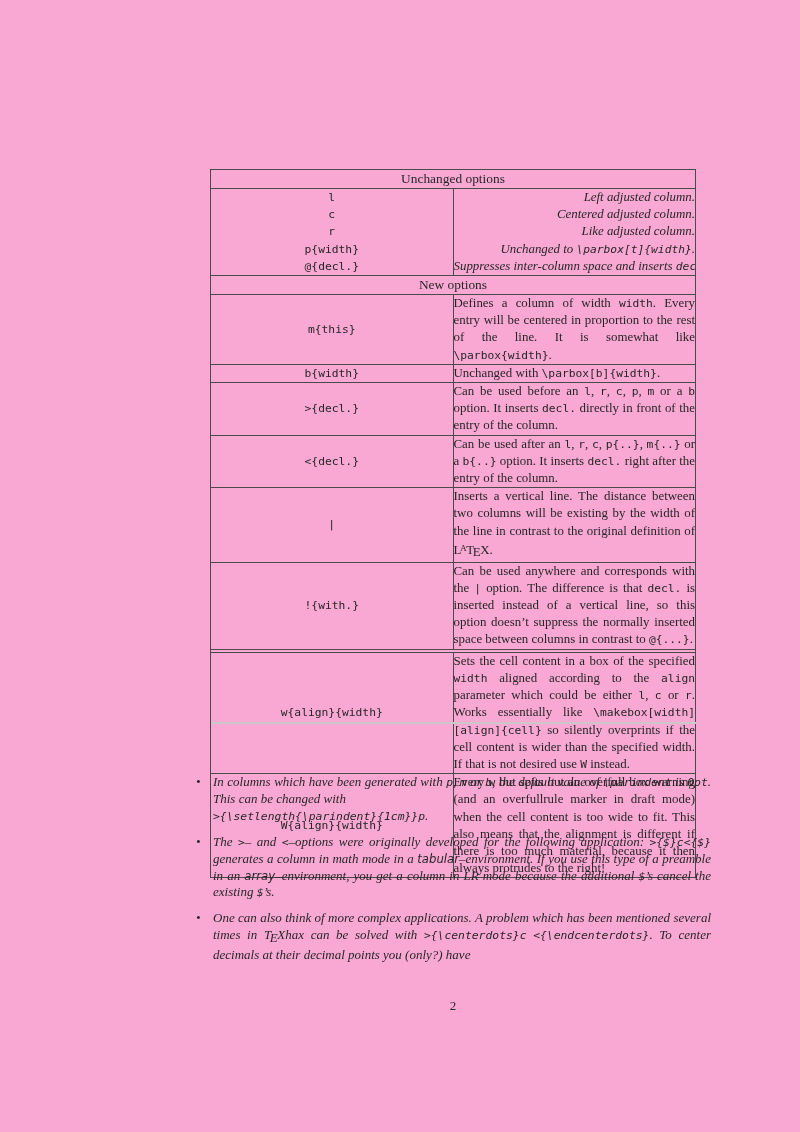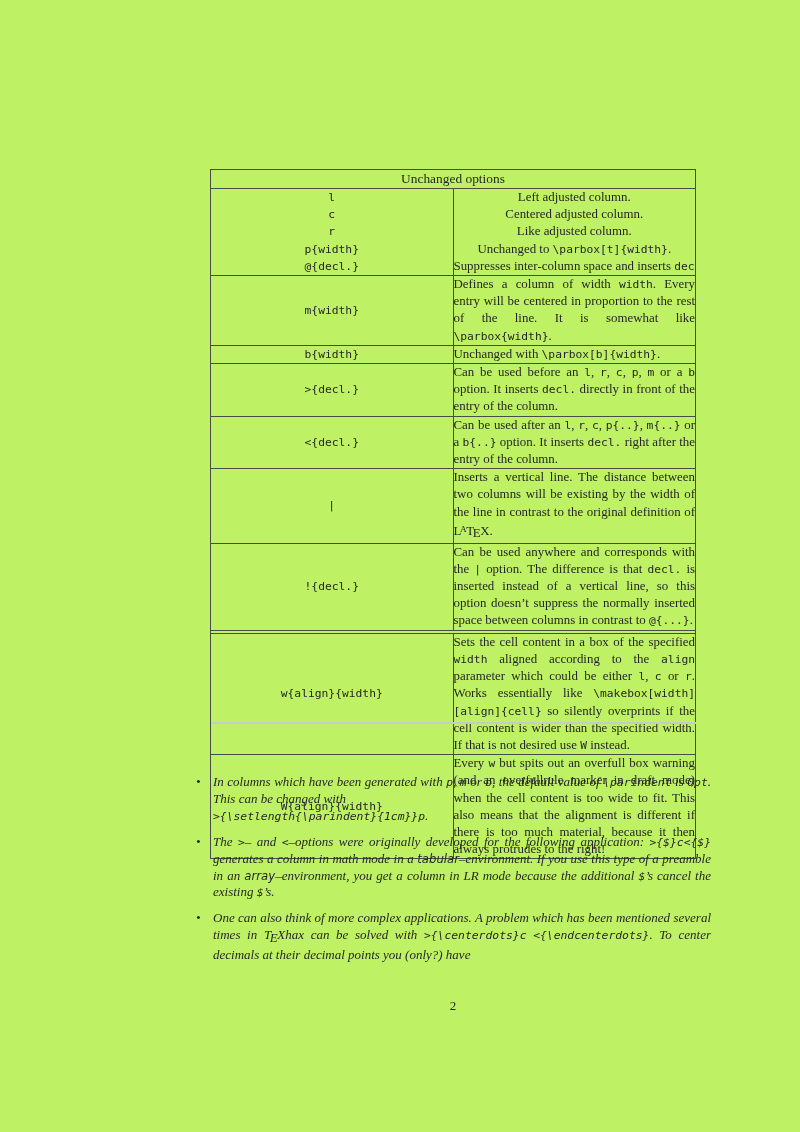--- a/index.html
+++ b/index.html
@@ -1,20 +1,20 @@
 <!DOCTYPE html>
 <html><head>
 <meta charset="utf-8">
 <style>
   html,body { margin:0; padding:0; background:#e8e8e8; }
   .page {
     position:relative;
     width:800px; height:1132px;
     margin:0 auto;
-    background:#bef264;
+    background:#f9a8d4;
     font-family:"Liberation Serif", serif;
     font-size:13px;
     color:#262626;
     overflow:hidden;
   }
   table.opts {
     position:absolute; left:210px; top:169px;
     width:486px;
     border-collapse:collapse;
     table-layout:fixed;
@@ -39,21 +39,21 @@
   }
   .desc-cell {
     width:361px;
     vertical-align:middle;
     text-align:justify;
     padding:1px 6px 2px 11px;
     line-height:17.2px;
     font-size:12.9px;
   }
   .opt-line { line-height:17.2px; }
-  .desc-line { line-height:17.2px; white-space:nowrap; text-align:center; overflow:hidden; }
+  .desc-line { line-height:17.2px; white-space:nowrap; text-align:right; overflow:hidden;font-style:italic; }
   tr.dbl td {
     height:2px;
     padding:0;
     border-top:1px solid #4a4a4a;
     border-bottom:1px solid #4a4a4a;
     border-left:1px solid #4a4a4a;
     border-right:1px solid #4a4a4a;
   }
   .f-rm { }
   .f-tt { font-family:"DejaVu Sans Mono", monospace; font-size:0.875em; }
@@ -118,42 +118,45 @@
         <div class="opt-line">@{decl.}</div>
       </td>
       <td class="desc-cell">
         <div class="desc-line"><span class="f-rm">Left adjusted column.</span></div>
         <div class="desc-line"><span class="f-rm">Centered adjusted column.</span></div>
         <div class="desc-line"><span class="f-rm">Like adjusted column.</span></div>
         <div class="desc-line"><span class="f-rm">Unchanged to </span><span class="f-tt">\parbox[t]{width}</span><span class="f-rm">.</span></div>
         <div class="desc-line"><span class="f-rm">Suppresses inter-column space and inserts </span><span class="f-tt">decl.</span></div>
       </td>
     </tr>
+    <tr class="hdr">
+      <td colspan="2">New options</td>
+    </tr>
     <tr>
-      <td class="opt-cell">m{width}</td>
+      <td class="opt-cell">m{this}</td>
       <td class="desc-cell"><span class="f-rm">Defines a column of width </span><span class="f-tt">width</span><span class="f-rm">. Every entry will be centered in proportion to the rest of the line. It is somewhat like </span><span class="f-tt">\parbox{width}</span><span class="f-rm">.</span></td>
     </tr>
     <tr>
       <td class="opt-cell">b{width}</td>
       <td class="desc-cell"><span class="f-rm">Unchanged with </span><span class="f-tt">\parbox[b]{width}</span><span class="f-rm">.</span></td>
     </tr>
     <tr>
       <td class="opt-cell">&gt;{decl.}</td>
       <td class="desc-cell"><span class="f-rm">Can be used before an </span><span class="f-tt">l</span><span class="f-rm">, </span><span class="f-tt">r</span><span class="f-rm">, </span><span class="f-tt">c</span><span class="f-rm">, </span><span class="f-tt">p</span><span class="f-rm">, </span><span class="f-tt">m</span><span class="f-rm"> or a </span><span class="f-tt">b</span><span class="f-rm"> option. It inserts </span><span class="f-tt">decl.</span><span class="f-rm"> directly in front of the entry of the column.</span></td>
     </tr>
     <tr>
       <td class="opt-cell">&lt;{decl.}</td>
       <td class="desc-cell"><span class="f-rm">Can be used after an </span><span class="f-tt">l</span><span class="f-rm">, </span><span class="f-tt">r</span><span class="f-rm">, </span><span class="f-tt">c</span><span class="f-rm">, </span><span class="f-tt">p{..}</span><span class="f-rm">, </span><span class="f-tt">m{..}</span><span class="f-rm"> or a </span><span class="f-tt">b{..}</span><span class="f-rm"> option. It inserts </span><span class="f-tt">decl.</span><span class="f-rm"> right after the entry of the column.</span></td>
     </tr>
     <tr>
       <td class="opt-cell">|</td>
       <td class="desc-cell"><span class="f-rm">Inserts a vertical line. The distance between two columns will be existing by the width of the line in contrast to the original definition of </span><span class="logo"><span>L</span><span class="sup-a">A</span><span>T</span><span class="sub-e">E</span><span>X</span></span><span class="f-rm">.</span></td>
     </tr>
     <tr>
-      <td class="opt-cell">!{decl.}</td>
+      <td class="opt-cell">!{with.}</td>
       <td class="desc-cell"><span class="f-rm">Can be used anywhere and corresponds with the </span><span class="f-tt">|</span><span class="f-rm"> option. The difference is that </span><span class="f-tt">decl.</span><span class="f-rm"> is inserted instead of a vertical line, so this option doesn’t suppress the normally inserted space between columns in contrast to </span><span class="f-tt">@{...}</span><span class="f-rm">.</span></td>
     </tr>
     <tr class="dbl">
       <td colspan="2"></td>
     </tr>
     <tr>
       <td class="opt-cell">w{align}{width}</td>
       <td class="desc-cell"><span class="f-rm">Sets the cell content in a box of the specified </span><span class="f-tt">width</span><span class="f-rm"> aligned according to the </span><span class="f-tt">align</span><span class="f-rm"> parameter which could be either </span><span class="f-tt">l</span><span class="f-rm">, </span><span class="f-tt">c</span><span class="f-rm"> or </span><span class="f-tt">r</span><span class="f-rm">. Works essentially like </span><span class="f-tt">\makebox[width][align]{cell}</span><span class="f-rm"> so silently overprints if the cell content is wider than the specified width. If that is not desired use </span><span class="f-tt">W</span><span class="f-rm"> instead.</span></td>
     </tr>
     <tr>

